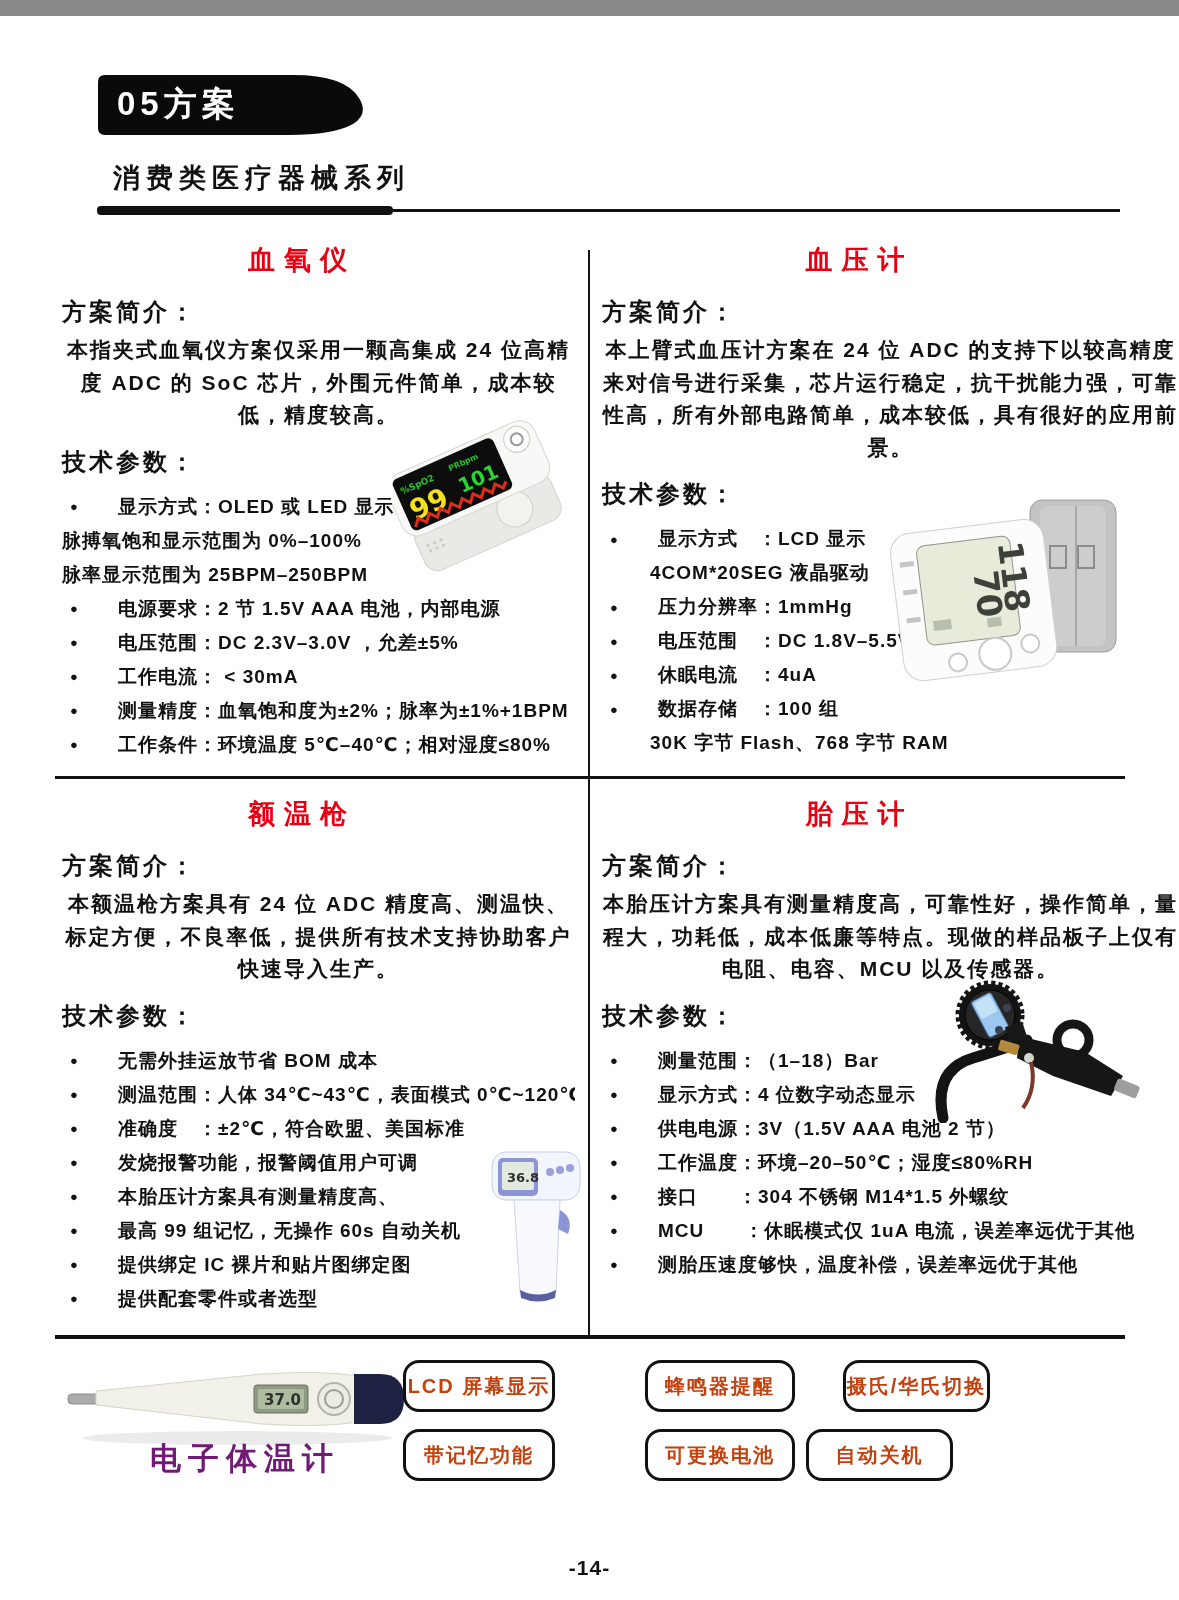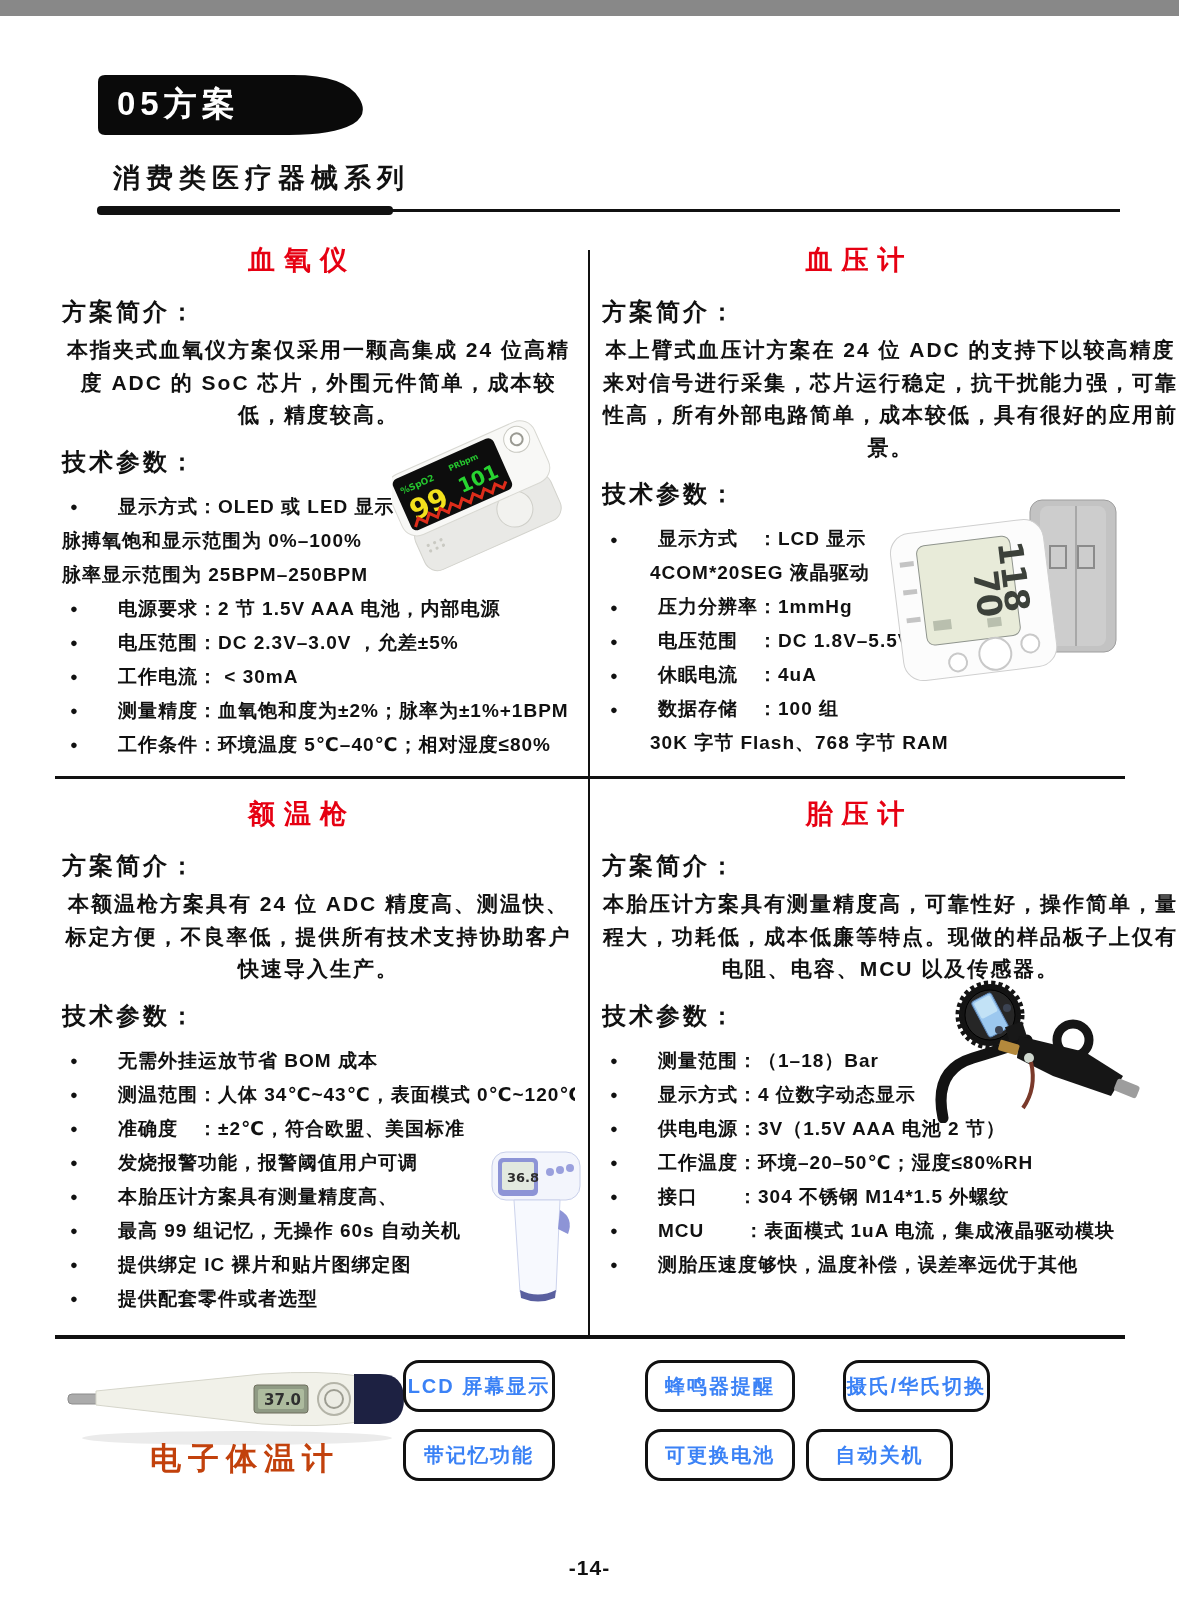--- a/index.html
+++ b/index.html
@@ -30,24 +30,24 @@
   .b-row{height:34px;display:flex;align-items:center;font-size:19px;letter-spacing:1px;white-space:nowrap;}
   .b-dot{flex:none;width:48px;padding-left:8px;font-size:13px;}
   .b-row.indent{padding-left:48px;}
   
   .device{position:absolute;}
   .dev-ox{left:392px;top:396px;width:180px;height:185px;}
   .dev-bp{left:880px;top:478px;width:252px;height:190px;}
   .dev-gun{left:490px;top:1128px;width:92px;height:158px;}
   .dev-tire{left:933px;top:962px;width:210px;height:145px;}
   .dev-stick{left:62px;top:1338px;width:345px;height:97px;}
-  .stick-label{position:absolute;left:150px;top:1422px;color:#c2410c;font-size:31px;letter-spacing:7px;}
+  .stick-label{position:absolute;left:150px;top:1422px;color:#701a75;font-size:31px;letter-spacing:7px;}
   
   .fbtn{position:absolute;height:52px;border:3px solid #111;border-radius:16px;background:#fff;
-        display:flex;align-items:center;justify-content:center;color:#3b82f6;font-size:20px;letter-spacing:2px;box-sizing:border-box;}
+        display:flex;align-items:center;justify-content:center;color:#c2410c;font-size:20px;letter-spacing:2px;box-sizing:border-box;}
   
   .footer-more{position:absolute;left:0;top:1488px;width:1179px;text-align:center;font-size:28px;letter-spacing:4px;}
   .footer-more .red{color:#e60012;}
   .page-num{position:absolute;left:0;top:1540px;width:1179px;text-align:center;font-size:21px;letter-spacing:1px;}
   svg text{font-family:"DejaVu Sans",sans-serif;font-weight:bold;}
 </style>
 </head>
 <body>
 
 <div class="page">
@@ -200,21 +200,21 @@
         <div class="b-row">
           <span class="b-dot">●</span>
           <span class="b-text">工作温度：环境–20–50℃；湿度≤80%RH</span>
         </div>
         <div class="b-row">
           <span class="b-dot">●</span>
           <span class="b-text">接口　　：304 不锈钢 M14*1.5 外螺纹</span>
         </div>
         <div class="b-row">
           <span class="b-dot">●</span>
-          <span class="b-text">MCU　　：表面模式 1uA 电流，集成液晶驱动模块</span>
+          <span class="b-text">MCU　　：休眠模式仅 1uA 电流，误差率远优于其他</span>
         </div>
         <div class="b-row">
           <span class="b-dot">●</span>
           <span class="b-text">测胎压速度够快，温度补偿，误差率远优于其他</span>
         </div>
       </div>
     </div>
 
   <div class="device dev-ox">
     <svg width="180" height="185" viewBox="0 0 180 185">

